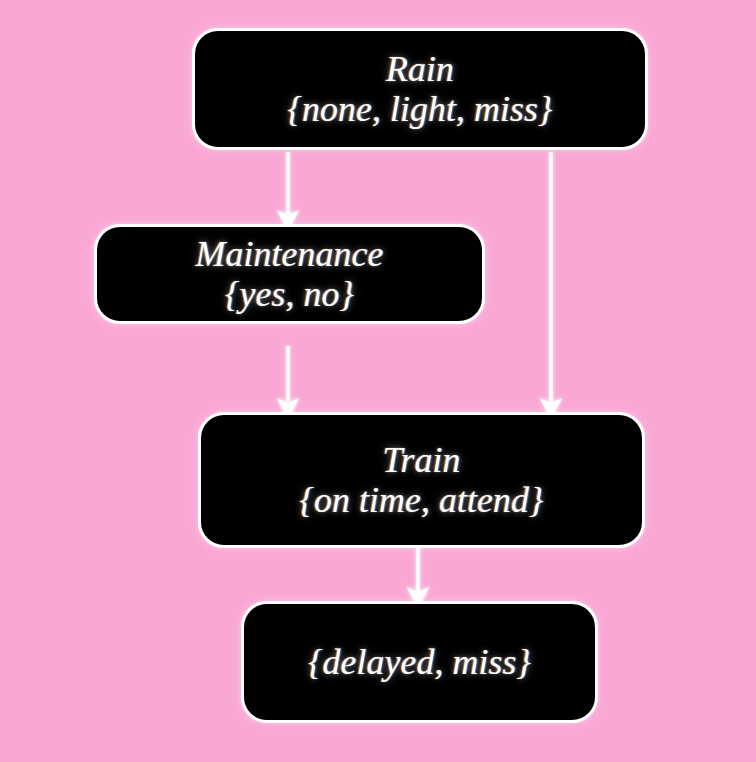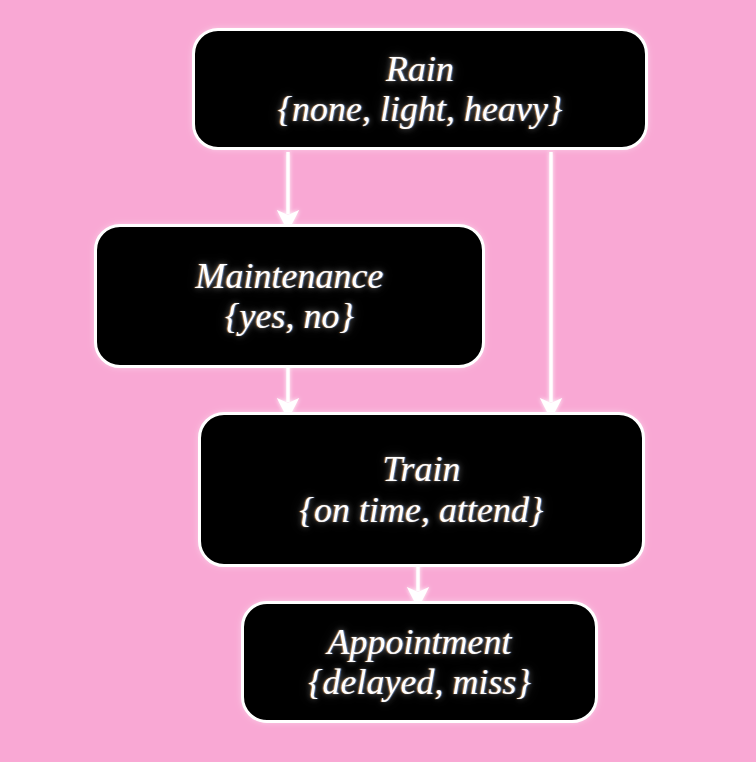--- a/index.html
+++ b/index.html
@@ -62,22 +62,22 @@
        1px 0 1px rgba(128,176,255,0.58),
        0 0 6px rgba(255,255,255,0.42),
        0 0 14px rgba(255,255,255,0.18);
   }
 
   .node-name   { font-size: 36px; margin-bottom: 2px; }
   .node-states { font-size: 36px; }
 
   
   #node-rain        { left: 192px; top:  28px; width: 456px; height: 122px; }
-  #node-maintenance { left:  94px; top: 224px; width: 391px; height: 144px; }
-  #node-train       { left: 198px; top: 412px; width: 447px; height: 155px; }
+  #node-maintenance { left:  94px; top: 224px; width: 391px; height: 100px; }
+  #node-train       { left: 198px; top: 412px; width: 447px; height: 136px; }
   #node-appointment { left: 241px; top: 601px; width: 357px; height: 122px; }
 </style>
 </head>
 <body>
 
 <div id="canvas">
 
   <svg id="edges" viewBox="0 0 756 762" width="756" height="762">
     <defs>
       <marker id="arrowhead" markerWidth="7" markerHeight="7" refX="1.2" refY="3.5" orient="auto" markerUnits="strokeWidth">
@@ -95,31 +95,30 @@
     <g filter="url(#glow)" stroke="#ffffff" stroke-width="3.4" fill="none" marker-end="url(#arrowhead)">
       <line x1="288" y1="152" x2="288" y2="214"></line>
       <line x1="551" y1="152" x2="551" y2="402"></line>
       <line x1="288" y1="346" x2="288" y2="402"></line>
       <line x1="418" y1="535" x2="418" y2="591"></line>
     </g>
   </svg>
 
   <div class="node" id="node-rain">
     <div class="node-name">Rain</div>
-    <div class="node-states">{none, light, heavy}</div>
+    <div class="node-states">{none, light, miss}</div>
   </div>
 
   <div class="node" id="node-maintenance">
     <div class="node-name">Maintenance</div>
     <div class="node-states">{yes, no}</div>
   </div>
 
   <div class="node" id="node-train">
     <div class="node-name">Train</div>
     <div class="node-states">{on time, attend}</div>
   </div>
 
   <div class="node" id="node-appointment">
-    <div class="node-name">Appointment</div>
     <div class="node-states">{delayed, miss}</div>
   </div>
 
 </div>
 
 </body></html>

